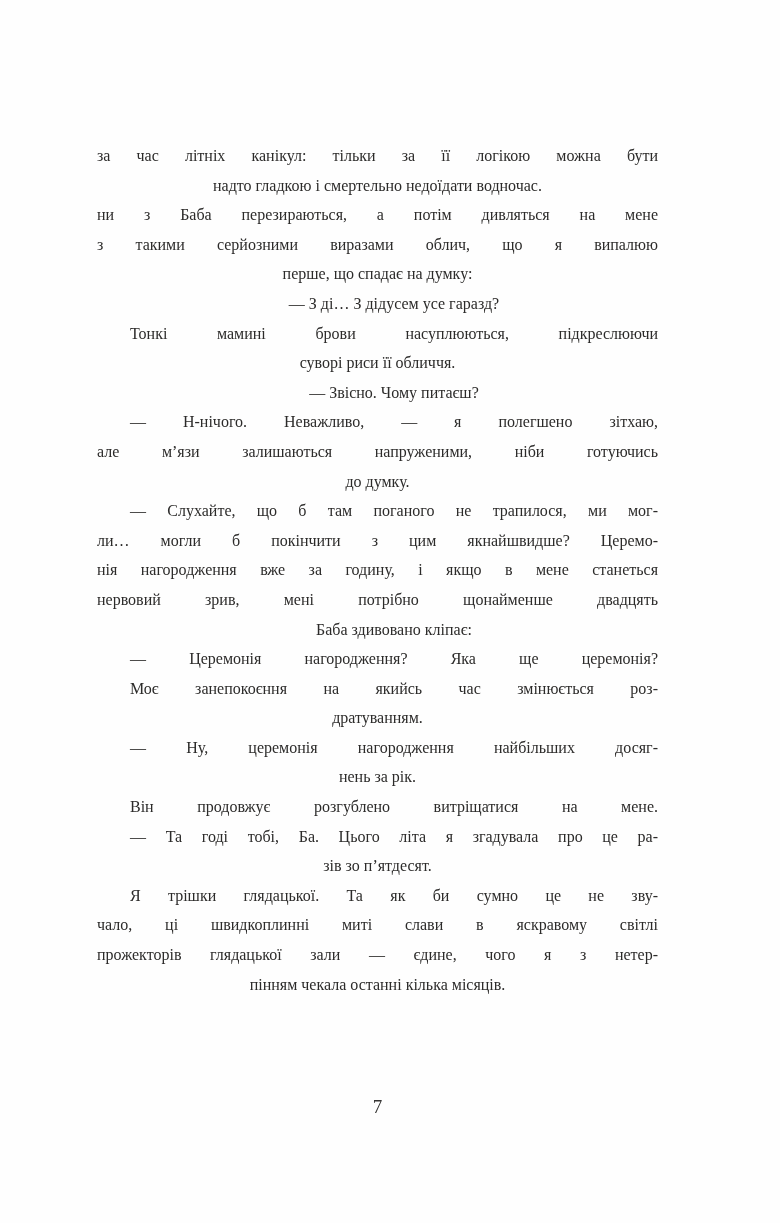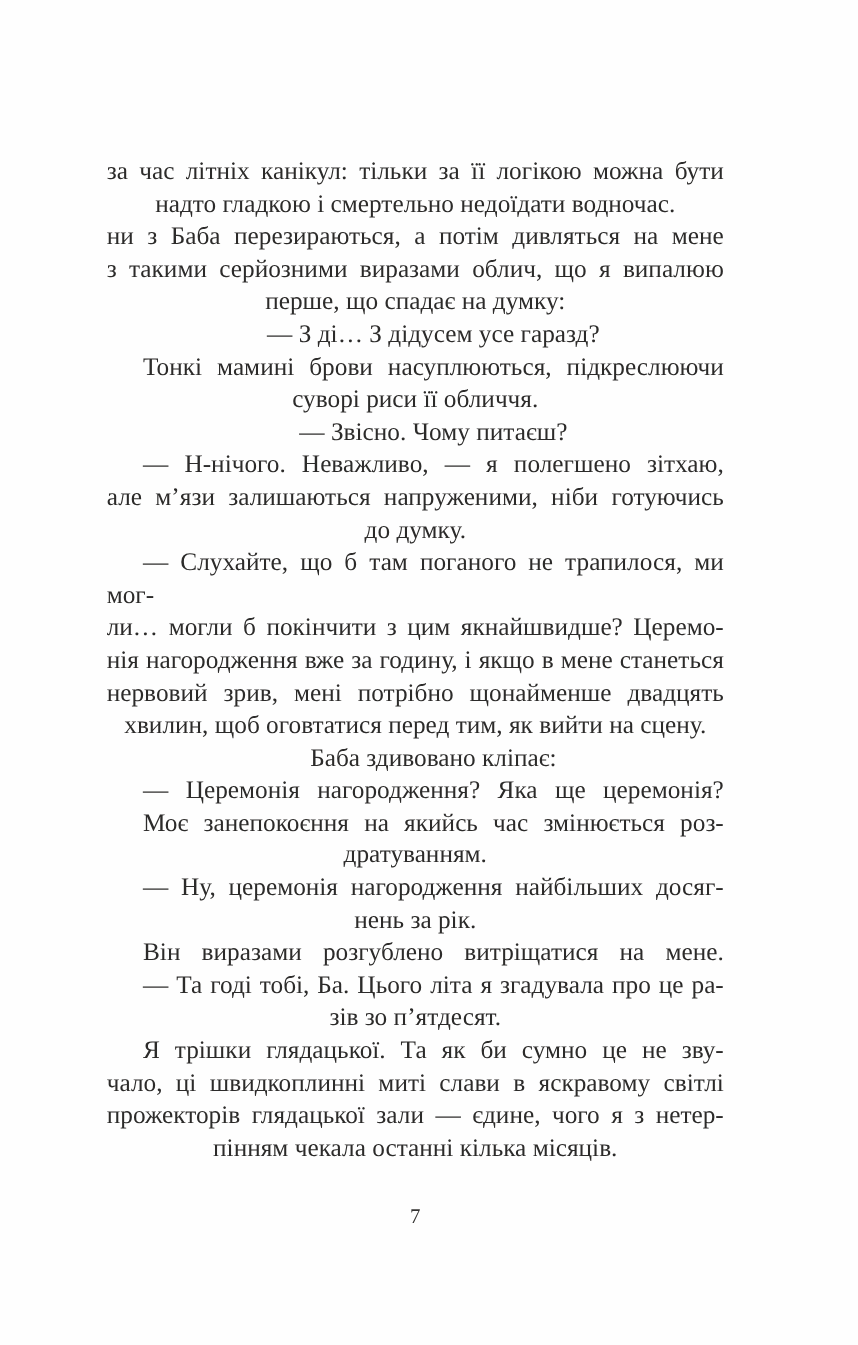--- a/index.html
+++ b/index.html
@@ -14,21 +14,21 @@
     background: #fefefe;
     font-family: "Liberation Serif", "DejaVu Serif", serif;
     color: #2c2b2a;
     overflow: hidden;
   }
   .text-block {
     position: absolute;
     left: 97px;
     top: 141px;
     width: 561px;
-    font-size: 23px;
+    font-size: 16px;
     line-height: 29.6px;
     text-rendering: optimizeLegibility;
   }
   .para { margin: 0; padding: 0; }
   .ln { margin: 0; padding: 0; text-align: center; }
   
   .j {
     text-align: justify;
     text-align-last: justify;
   }
@@ -80,21 +80,20 @@
       <div class="ln j ind">— Н-нічого. Неважливо, — я полегшено зітхаю,</div>
       <div class="ln j">але м’язи залишаються напруженими, ніби готуючись</div>
       <div class="ln">до думку.</div>
     </div>
 
     <div class="para">
       <div class="ln j ind">— Слухайте, що б там поганого не трапилося, ми мог-</div>
       <div class="ln j">ли… могли б покінчити з цим якнайшвидше? Церемо-</div>
       <div class="ln j">нія нагородження вже за годину, і якщо в мене станеться</div>
       <div class="ln j">нервовий зрив, мені потрібно щонайменше двадцять</div>
-      <div class="ln">хвилин, щоб оговтатися перед тим, як вийти на сцену.</div>
     </div>
 
     <div class="para">
       <div class="ln ind">Баба здивовано кліпає:</div>
     </div>
 
     <div class="para">
       <div class="ln j ind">— Церемонія нагородження? Яка ще церемонія?</div>
     </div>
 
@@ -102,21 +101,21 @@
       <div class="ln j ind">Моє занепокоєння на якийсь час змінюється роз-</div>
       <div class="ln">дратуванням.</div>
     </div>
 
     <div class="para">
       <div class="ln j ind">— Ну, церемонія нагородження найбільших досяг-</div>
       <div class="ln">нень за рік.</div>
     </div>
 
     <div class="para">
-      <div class="ln j ind">Він виразами розгублено витріщатися на мене.</div>
+      <div class="ln j ind">Він продовжує розгублено витріщатися на мене.</div>
     </div>
 
     <div class="para">
       <div class="ln j ind">— Та годі тобі, Ба. Цього літа я згадувала про це ра-</div>
       <div class="ln">зів зо п’ятдесят.</div>
     </div>
 
     <div class="para">
       <div class="ln j ind">Я трішки глядацької. Та як би сумно це не зву-</div>
       <div class="ln j">чало, ці швидкоплинні миті слави в яскравому світлі</div>

